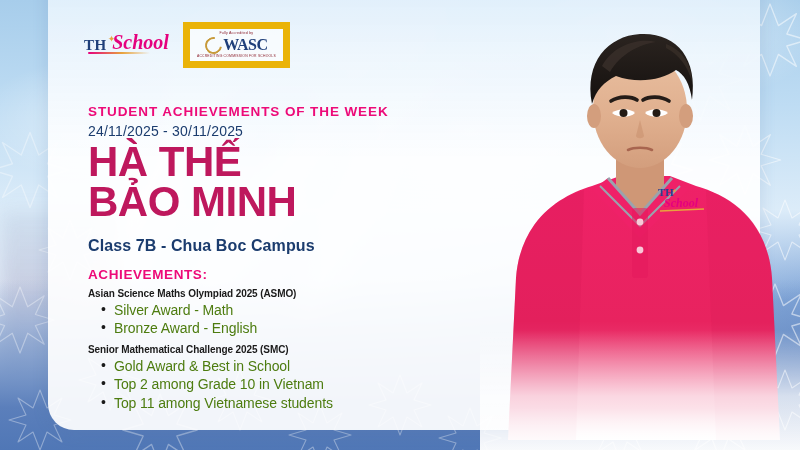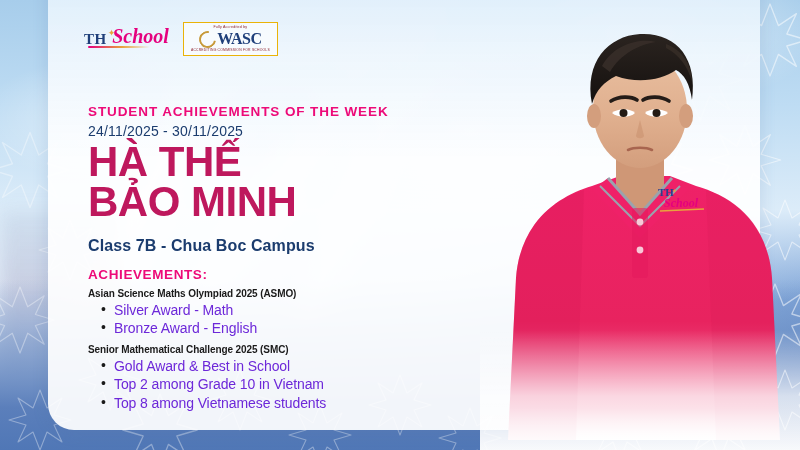--- a/index.html
+++ b/index.html
@@ -71,21 +71,21 @@
   .logo-th-school{
     font-family:"Liberation Serif",serif;font-style:italic;font-weight:700;
     font-size:20px;color:#e5007e;margin-left:-3px;margin-top:-4px;
   }
   .logo-underline{
     width:62px;height:2px;margin-top:-1px;margin-left:4px;
     background:linear-gradient(90deg,#e5007e,#e8a33d 55%,rgba(232,163,61,0));
     border-radius:2px;
   }
   .logo-wasc{
-    border:1px solid #eab308;background:rgba(255,255,255,.6);
+    border:7px solid #eab308;background:rgba(255,255,255,.6);
     padding:3px 7px 3px 7px;display:flex;flex-direction:column;align-items:center;line-height:1;
   }
   .wasc-top{font-size:3.6px;color:#8a1d2a;letter-spacing:.2px;margin-bottom:1px;}
   .wasc-mid{display:flex;align-items:center;gap:1px;}
   .wasc-o{
     width:13px;height:13px;border-radius:50%;
     border:2.5px solid #c79a3a;border-right-color:transparent;transform:rotate(-35deg);
   }
   .wasc-word{font-family:"Liberation Serif",serif;font-weight:700;font-size:16px;color:#1f3f7a;letter-spacing:-.5px;}
   .wasc-bot{font-size:3.4px;color:#8a1d2a;letter-spacing:.2px;margin-top:1px;}
@@ -110,21 +110,21 @@
   .ach-head{
     color:#ed0a78;font-size:13.5px;font-weight:700;letter-spacing:.6px;margin-top:12px;
   }
   .award-block{margin-top:6px;}
   .award-title{
     color:#1a1a1a;font-size:10px;font-weight:700;line-height:1.12;letter-spacing:-.1px;
   }
   .award-title.second{}
   .bullets{list-style:none;margin:2px 0 0 0;padding:0 0 0 26px;}
   .bullets li{
-    color:#6d28d9;font-size:14px;line-height:1.32;letter-spacing:-.1px;position:relative;
+    color:#4d7c0f;font-size:14px;line-height:1.32;letter-spacing:-.1px;position:relative;
   }
   .bullets li::before{
     content:"•";position:absolute;left:-13px;top:-1px;font-size:14px;color:#1a1a1a;
   }
 
   
   .photo{position:absolute;left:480px;top:0;width:320px;height:450px;}
   .photo-fade{
     position:absolute;left:0;bottom:0;width:320px;height:120px;
     background:linear-gradient(180deg,rgba(255,255,255,0) 0%,rgba(255,255,255,.75) 55%,rgba(255,255,255,.96) 100%);
@@ -294,18 +294,18 @@
         <li>Silver Award - Math</li>
         <li>Bronze Award - English</li>
       </ul>
     </div>
 
     <div class="award-block">
       <div class="award-title second">Senior Mathematical Challenge 2025 (SMC)</div>
       <ul class="bullets">
         <li>Gold Award &amp; Best in School</li>
         <li>Top 2 among Grade 10 in Vietnam</li>
-        <li>Top 8 among Vietnamese students</li>
+        <li>Top 11 among Vietnamese students</li>
       </ul>
     </div>
   </div>
 
 </div>
 
 </body></html>

